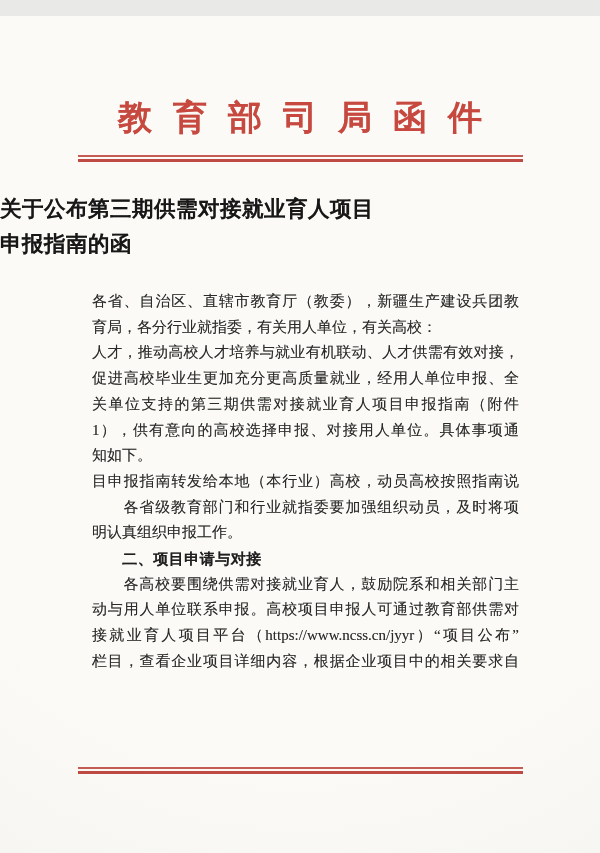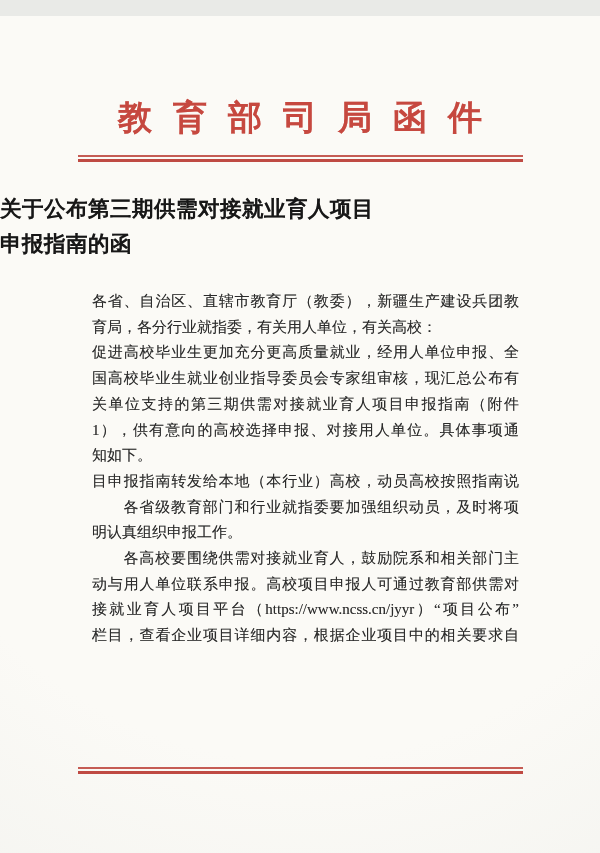--- a/index.html
+++ b/index.html
@@ -101,28 +101,29 @@
   </div>
 
   <div class="doc-title">
     <div>关于公布第三期供需对接就业育人项目</div>
     <div>申报指南的函</div>
   </div>
 
   <div class="body-text">
       <div class="line fill">各省、自治区、直辖市教育厅（教委），新疆生产建设兵团教</div>
       <div class="line">育局，各分行业就指委，有关用人单位，有关高校：</div>
+      <div class="line fill">人才，推动高校人才培养与就业有机联动、人才供需有效对接，</div>
       <div class="line fill">促进高校毕业生更加充分更高质量就业，经用人单位申报、全</div>
-      <div class="line fill">国高校毕业生就业创业指导委员会专家组审核，现汇总公布有</div>
       <div class="line fill">关单位支持的第三期供需对接就业育人项目申报指南（附件</div>
       <div class="line fill">1），供有意向的高校选择申报、对接用人单位。具体事项通</div>
       <div class="line">知如下。</div>
       <div class="line fill">目申报指南转发给本地（本行业）高校，动员高校按照指南说</div>
       <div class="line fill indent">各省级教育部门和行业就指委要加强组织动员，及时将项</div>
       <div class="line">明认真组织申报工作。</div>
+      <div class="line heading">二、项目申请与对接</div>
       <div class="line fill indent">各高校要围绕供需对接就业育人，鼓励院系和相关部门主</div>
       <div class="line fill">动与用人单位联系申报。高校项目申报人可通过教育部供需对</div>
       <div class="line fill">接就业育人项目平台（https://www.ncss.cn/jyyr）“项目公布”</div>
       <div class="line fill">栏目，查看企业项目详细内容，根据企业项目中的相关要求自</div>
     </div>
 
   <div class="rule rule-bottom">
     <div class="thin"></div>
     <div class="gap"></div>
     <div class="thick"></div>

